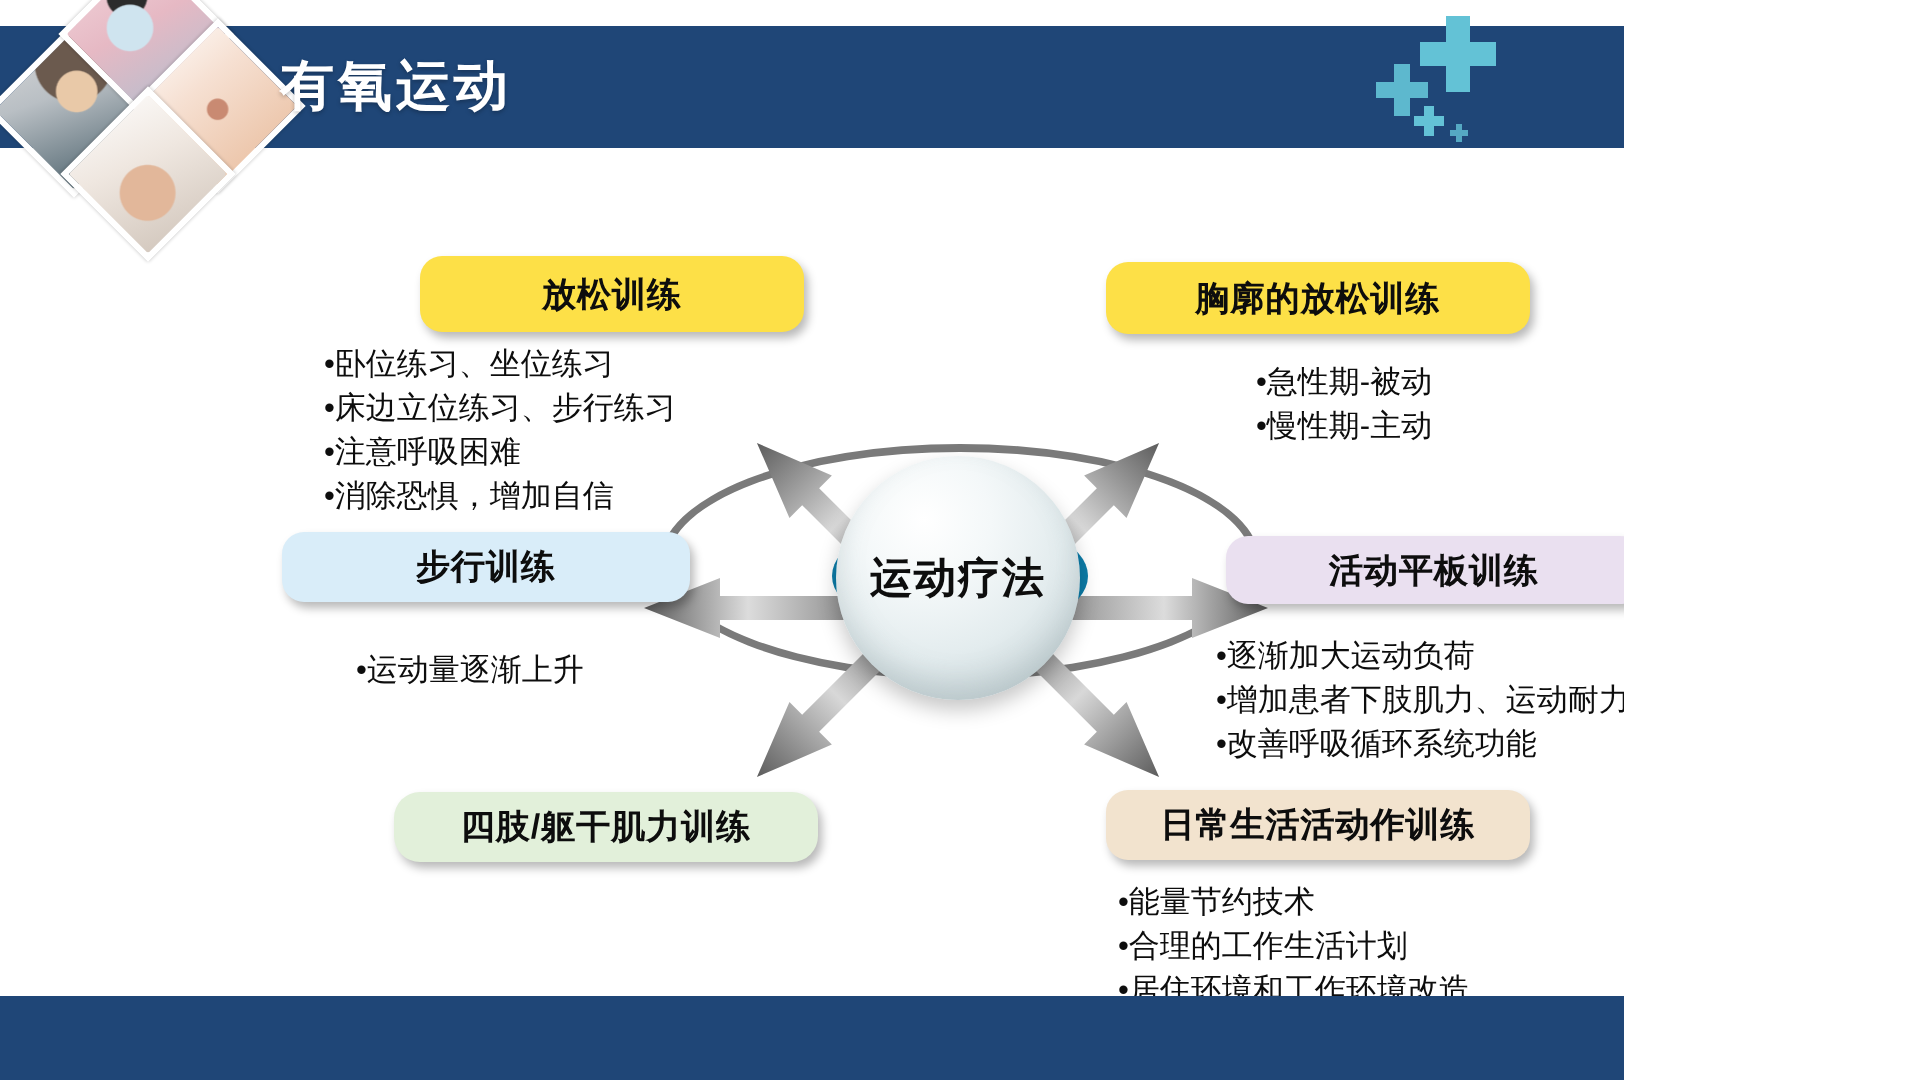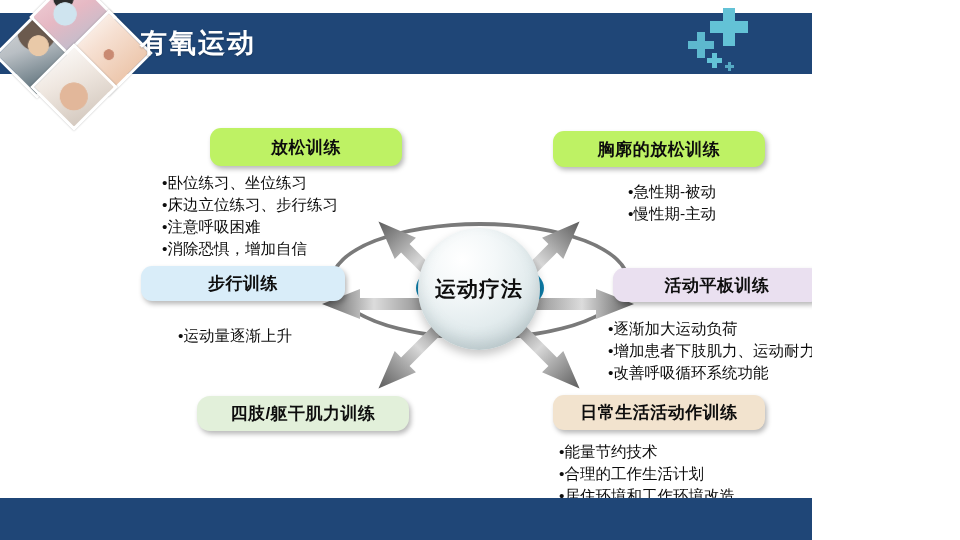--- a/index.html
+++ b/index.html
@@ -93,22 +93,22 @@
 
   .arrow{position:absolute;transform-origin:0 50%;}
   .arrow svg{display:block;overflow:visible;}
 
   
   .pill{
     position:absolute;border-radius:11px;display:flex;align-items:center;justify-content:center;
     box-shadow:2px 3px 5px rgba(0,0,0,.28);
     font-size:17px;font-weight:bold;color:#0d0d0d;letter-spacing:.5px;white-space:nowrap;
   }
-  .pill.gray{background:#bef264;}
-  .pill.cream{background:#bef264;}
+  .pill.gray{background:#fde047;}
+  .pill.cream{background:#fde047;}
   .pill.blue{background:#D9EDF9;text-align:center;}
   .pill.purple{background:#EAE0F0;}
   .pill.green{background:#E2F0DA;border-radius:13px;}
   .pill.tan{background:#F2E3CE;}
 
   .bullets{position:absolute;font-size:15.5px;color:#0d0d0d;line-height:22px;white-space:nowrap;}
   .bullets div{}
 </style>
 </head>
 <body>

